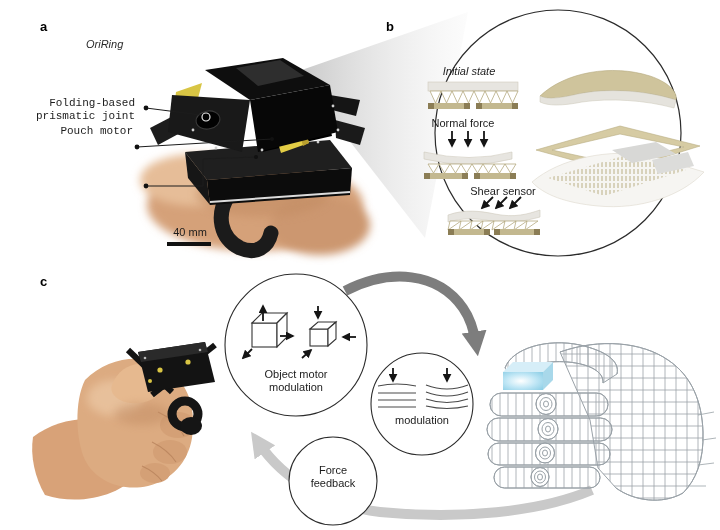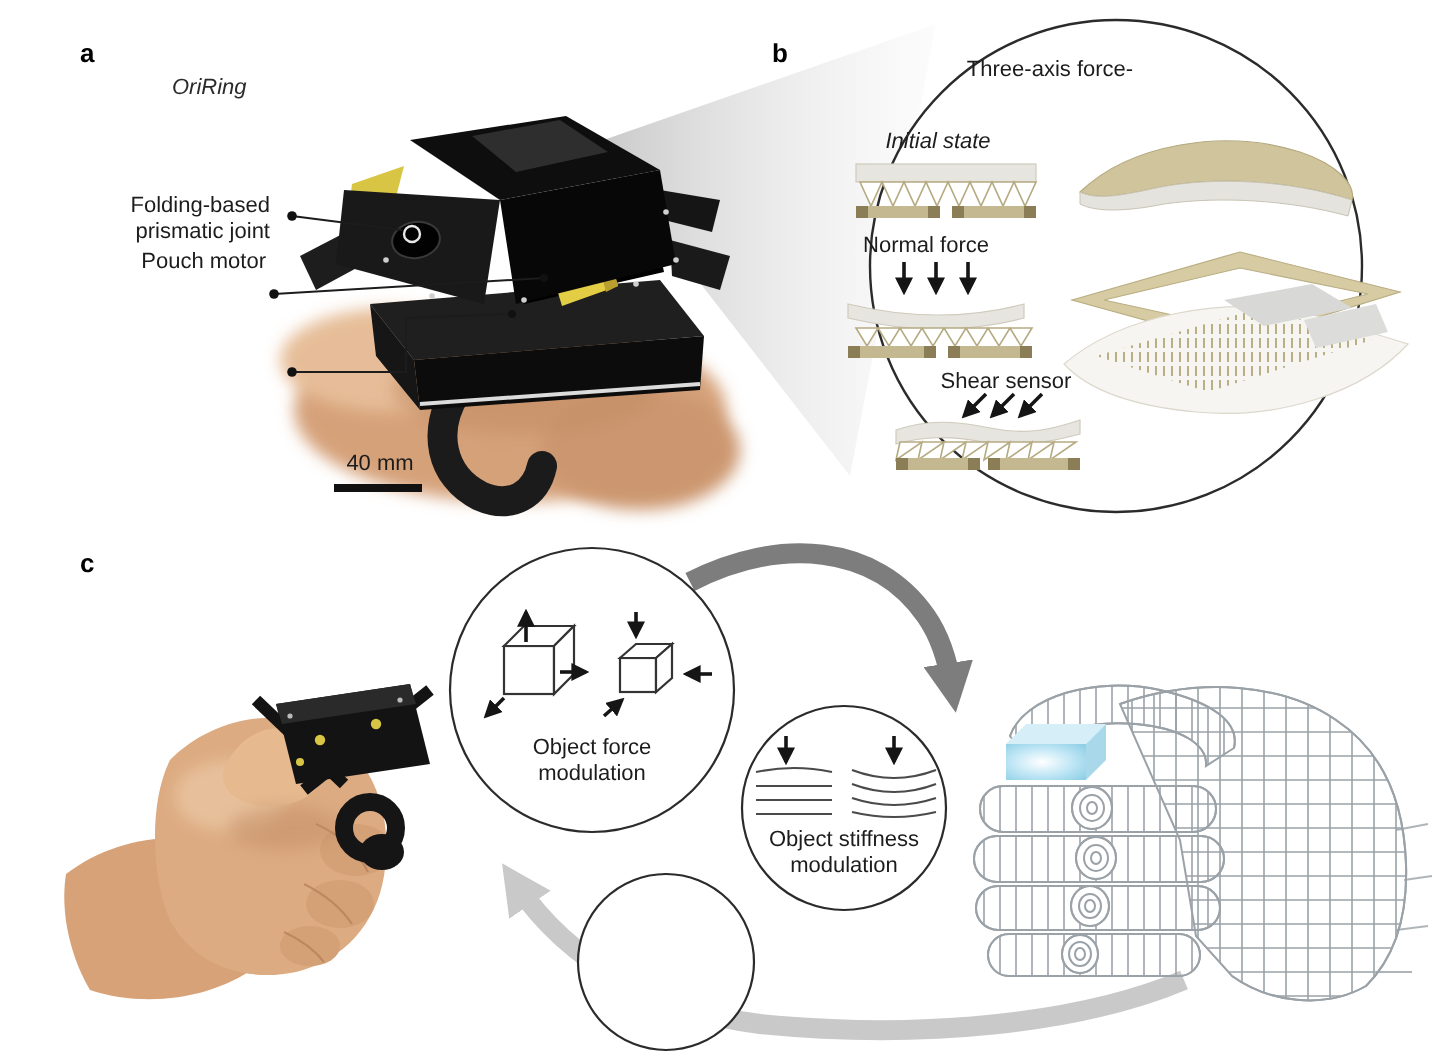--- a/index.html
+++ b/index.html
@@ -1,21 +1,21 @@
 <!DOCTYPE html>
 <html><head>
 <meta charset="utf-8">
 <style>
   html,body{margin:0;padding:0;background:#fff;}
   .fig{position:relative;width:720px;height:530px;background:#ffffff;
        font-family:"Liberation Sans",sans-serif;overflow:hidden;}
   .fig svg.layer{position:absolute;left:0;top:0;}
   .t{position:absolute;font-size:11px;line-height:1.22;color:#1c1c1c;z-index:2;}
   .pl{font-weight:bold;font-size:13px;color:#000;}
-  .ra{text-align:right;}
+  .ra{text-align:right;font-family:Liberation Mono, monospace;}
   .ce{text-align:center;}
   .muted{color:#2a2a2a;font-style:italic;}
 </style>
 </head>
 <body>
 
 <div class="fig">
 
 <svg class="layer" width="720" height="530" viewBox="0 0 720 530">
   <defs>
@@ -299,29 +299,31 @@
 
 <div class="t pl" style="left:40px;top:19px;">a</div>
 <div class="t muted" style="left:86px;top:38px;">OriRing</div>
 
 <div class="t ra" style="left:25px;top:97px;width:110px;">Folding-based prismatic joint</div>
 <div class="t ra" style="left:23px;top:125px;width:110px;">Pouch motor</div>
 <div class="t ce" style="left:152px;top:226px;width:76px;">40 mm</div>
 
 <div class="t pl" style="left:386px;top:19px;">b</div>
 <div class="t ce" style="left:463px;top:29px;width:124px;">
-  <span style="display:block">Three-axis force-</span>
 </div>
 <div class="t ce" style="left:419px;top:65px;width:100px;font-style:italic;">Initial state</div>
 <div class="t ce" style="left:413px;top:117px;width:100px;text-align:center;">Normal force</div>
 <div class="t ce" style="left:453px;top:185px;width:100px;">Shear sensor</div>
 
 <div class="t pl" style="left:40px;top:274px;">c</div>
 <div class="t ce" style="left:236px;top:368px;width:120px;">
-  <span style="display:block">Object force</span>
+  <span style="display:block">Object motor</span>
   <span style="display:block">modulation</span>
 </div>
 <div class="t ce" style="left:360px;top:414px;width:124px;">
-  <span style="display:block">Object stiffness</span>
   <span style="display:block">modulation</span>
 </div>
+<div class="t ce" style="left:283px;top:464px;width:100px;">
+  <span style="display:block">Force</span>
+  <span style="display:block">feedback</span>
+</div>
 
 </div>
 
 </body></html>

